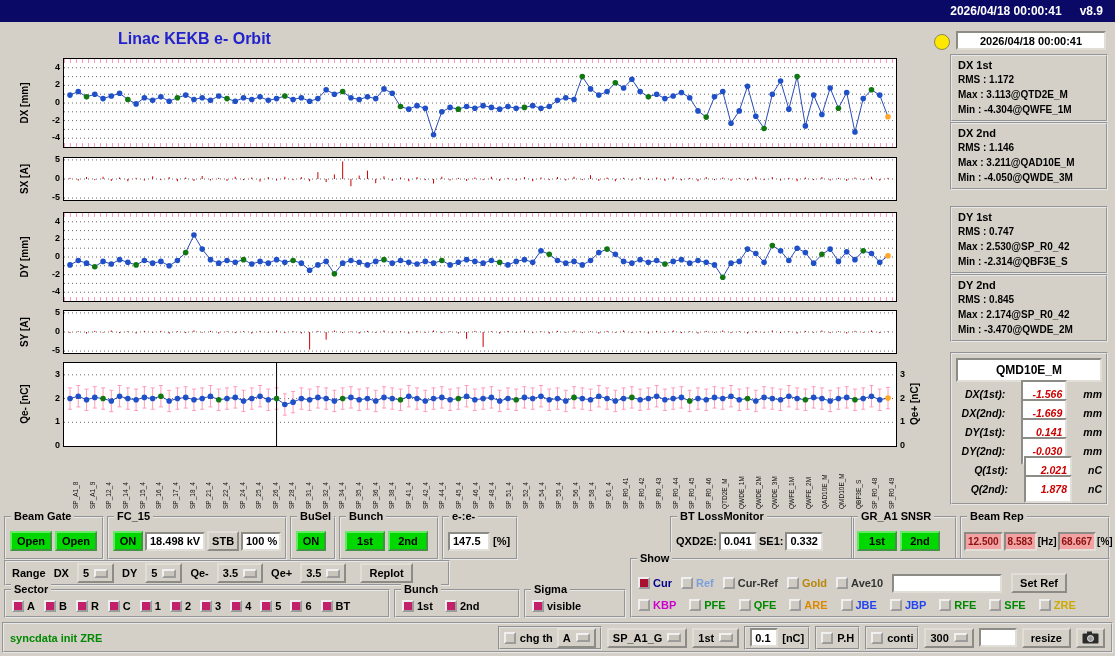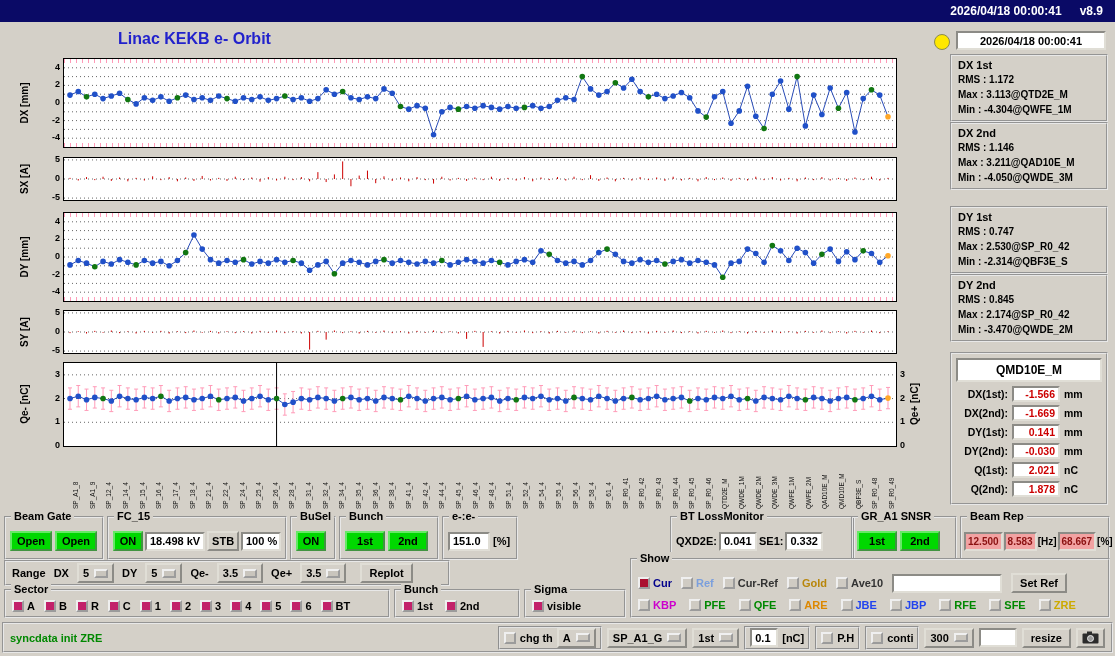--- a/index.html
+++ b/index.html
@@ -32,24 +32,24 @@
                 font-size:6.5px;white-space:nowrap;color:#111;}
   
   .sbox{position:absolute;left:950px;width:158px;border:2px groove #e8e8e8;padding:3px 6px;
         box-sizing:border-box;}
   .sbox .stitle{font-weight:bold;font-size:11px;margin-bottom:1px;}
   .sbox .sline{font-weight:bold;font-size:10px;line-height:1.5;white-space:nowrap;}
   .monitor{position:absolute;left:950px;top:352px;width:158px;height:153px;border:2px groove #e8e8e8;
            padding:4px;box-sizing:border-box;}
   .monitor-title{background:#fff;border:2px inset #e0ded6;height:20px;display:flex;align-items:center;
                  justify-content:center;font-weight:bold;font-size:12px;margin-bottom:3px;}
-  .mrow{display:flex;align-items:center;gap:4px;margin:2px 0;height:17px;}
+  .mrow{display:flex;align-items:center;gap:16px;margin:2px 0;height:17px;font-style:italic;}
   .mrow .mlab{width:52px;text-align:right;font-weight:bold;font-size:10.5px;}
   .mrow .mval{background:#fff;border:2px inset #e0ded6;width:48px;height:16px;display:flex;
-              align-items:center;justify-content:flex-end;padding:0 3px;box-sizing:border-box;
+              align-items:center;justify-content:flex-end;padding:12px 3px;box-sizing:border-box;
               color:#cc0000;font-weight:bold;font-size:10.5px;}
   .mrow .munit{font-weight:bold;font-size:10.5px;}
   
   .gbox{position:absolute;border:2px groove #e8e8e8;box-sizing:border-box;}
   .glabel{position:absolute;top:-8px;left:5px;background:#d4d0c8;padding:0 3px;font-weight:bold;font-size:11px;white-space:nowrap;}
   .gcontent{display:flex;align-items:center;height:100%;padding:8px 4px 2px;box-sizing:border-box;gap:3px;}
   .btn{border:2px outset #e0ded6;background:#d4d0c8;font-weight:bold;font-size:11px;padding:1px 7px;
        font-family:inherit;display:inline-flex;align-items:center;justify-content:center;height:20px;box-sizing:border-box;}
   .btn-on{border:2px outset #66e866;background:#00d800;color:#000;font-weight:bold;font-size:11px;
           padding:1px 6px;display:inline-flex;align-items:center;justify-content:center;height:20px;box-sizing:border-box;font-family:inherit;}
@@ -1116,21 +1116,21 @@
     <span class="glabel">Bunch</span>
     <div class="gcontent">
       <button class="btn-on" style="width:40px">1st</button>
       <button class="btn-on" style="width:40px">2nd</button>
     </div>
   </div>
 
   <div class="gbox" style="left:442px;top:516px;width:76px;height:44px">
     <span class="glabel">e-:e-</span>
     <div class="gcontent">
-      <span class="vbox" style="width:42px">151.0</span>
+      <span class="vbox" style="width:42px">147.5</span>
       <span class="lbl">[%]</span>
     </div>
   </div>
 
 
   <div class="gbox" style="left:670px;top:516px;width:185px;height:44px">
     <span class="glabel">BT LossMonitor</span>
     <div class="gcontent" style="gap:2px">
       <span class="lbl">QXD2E:</span>
       <span class="vbox" style="width:38px">0.041</span>

